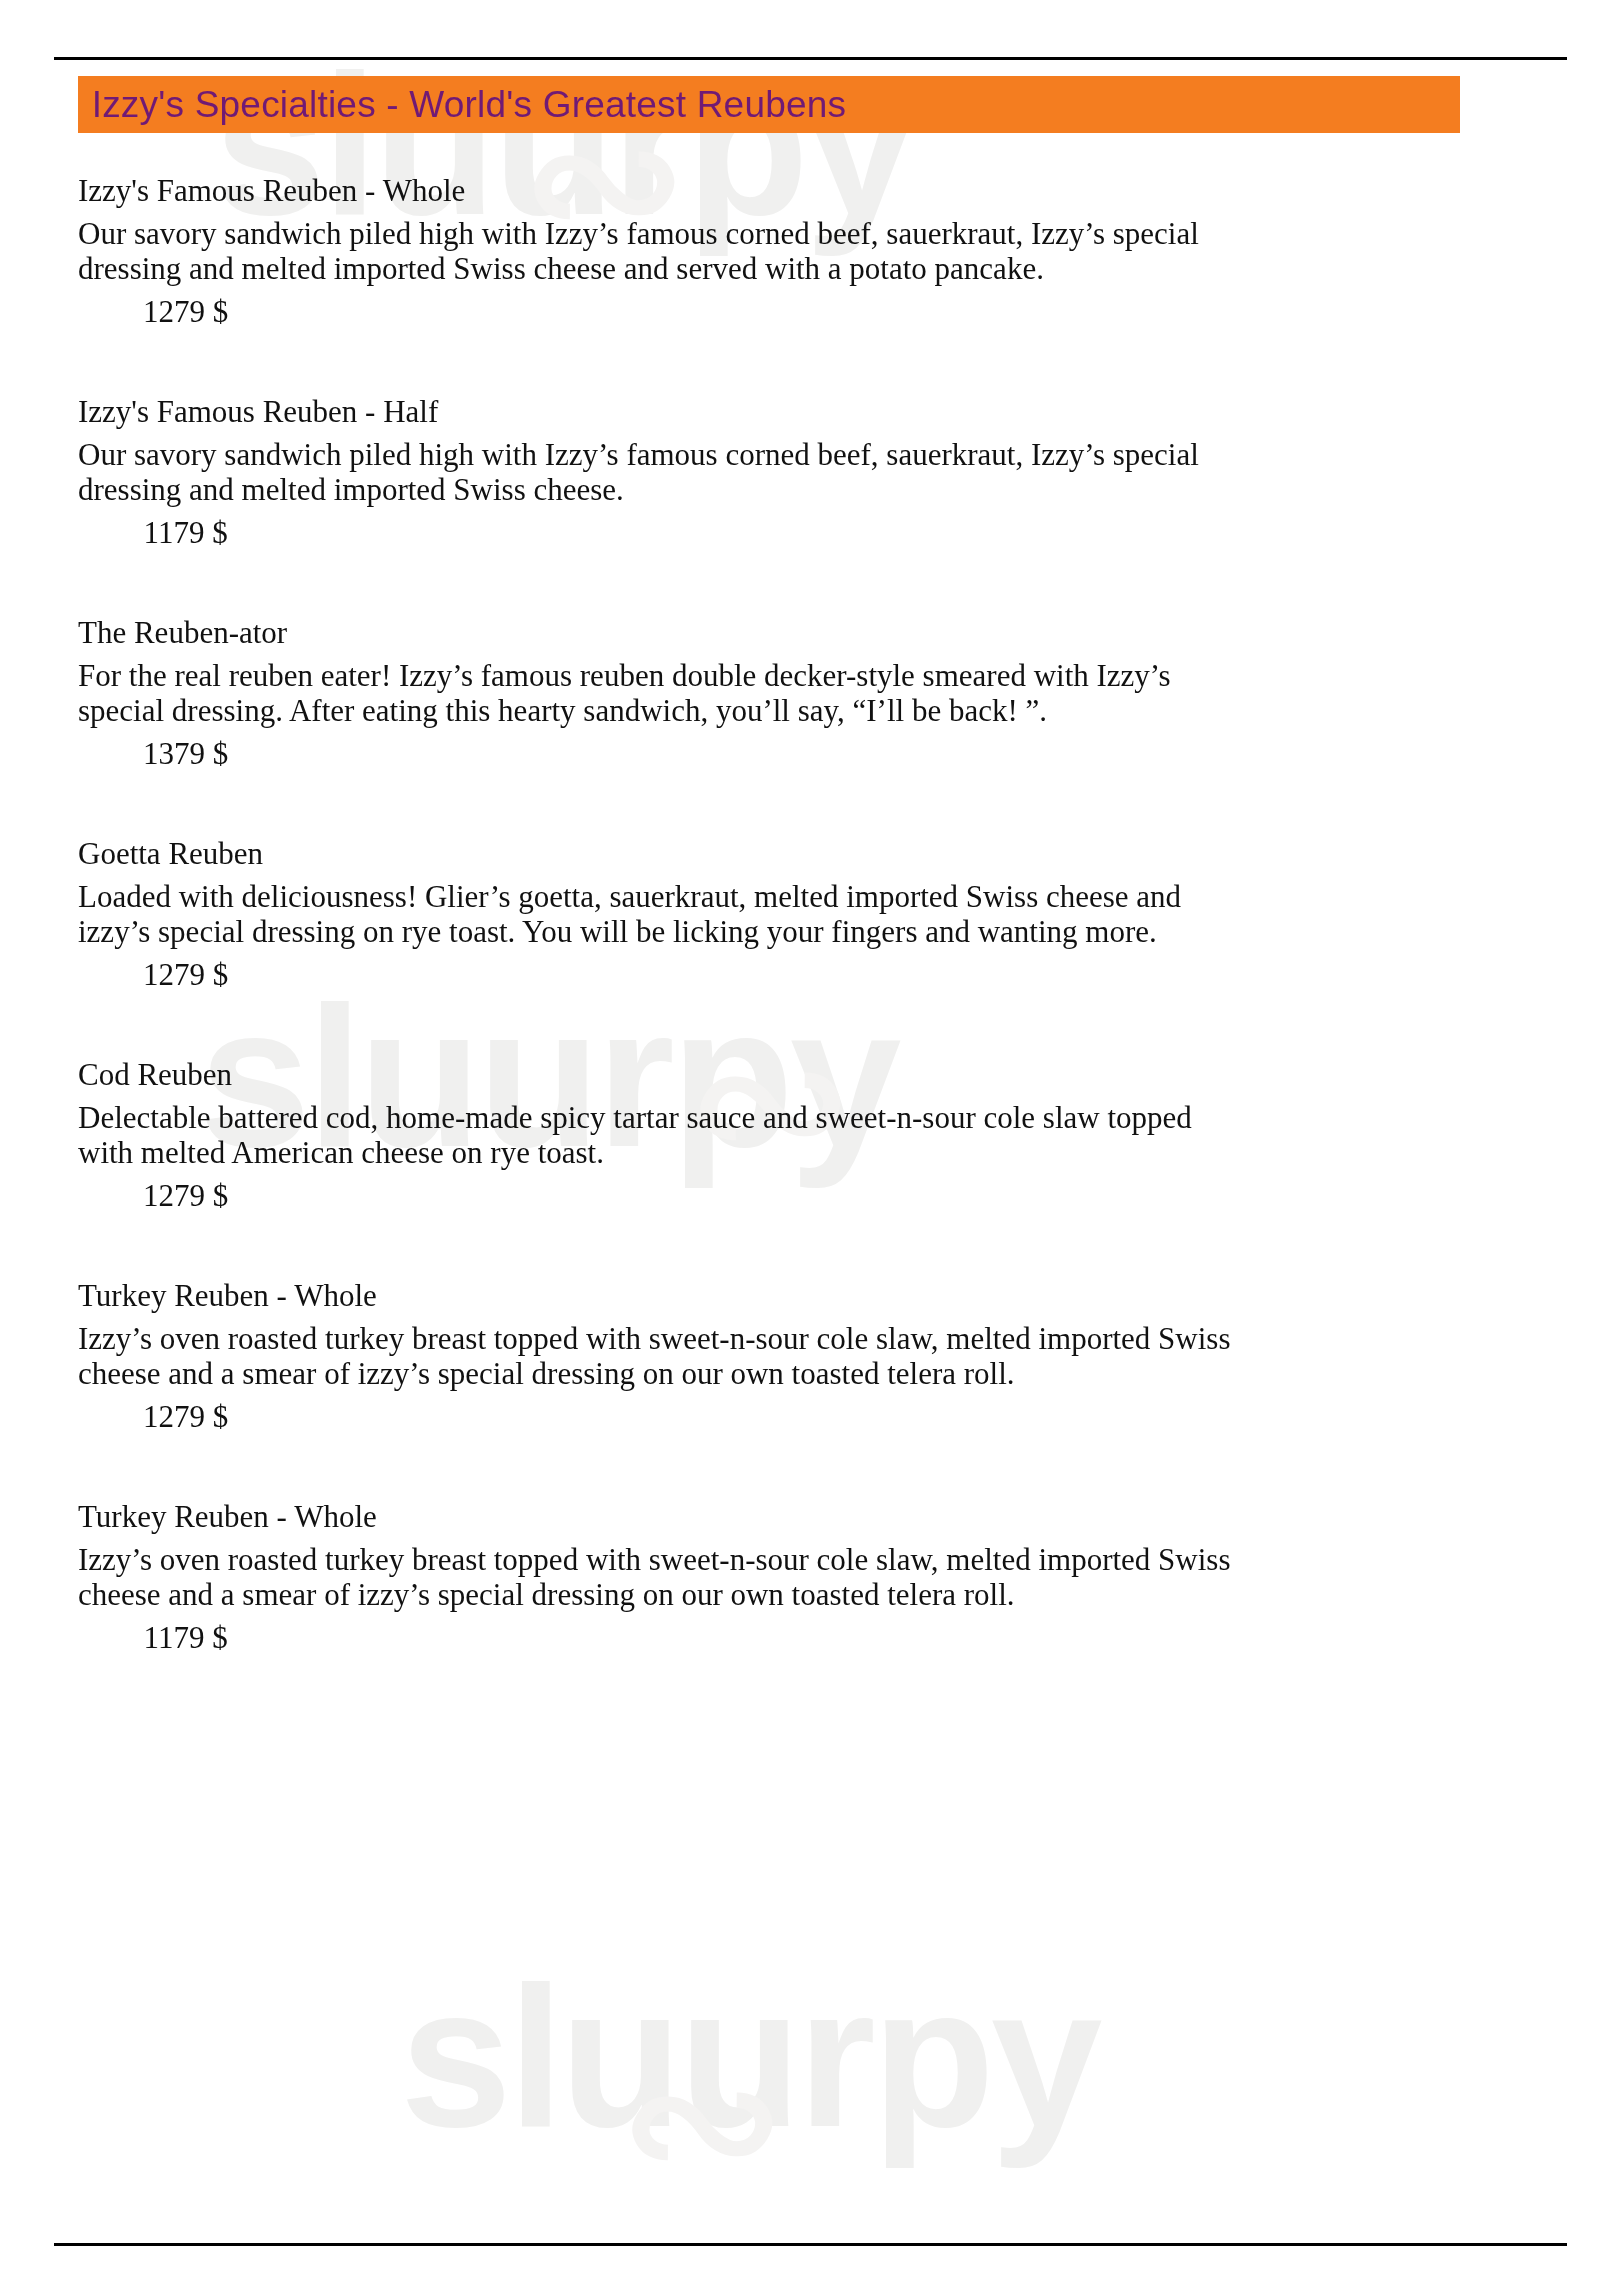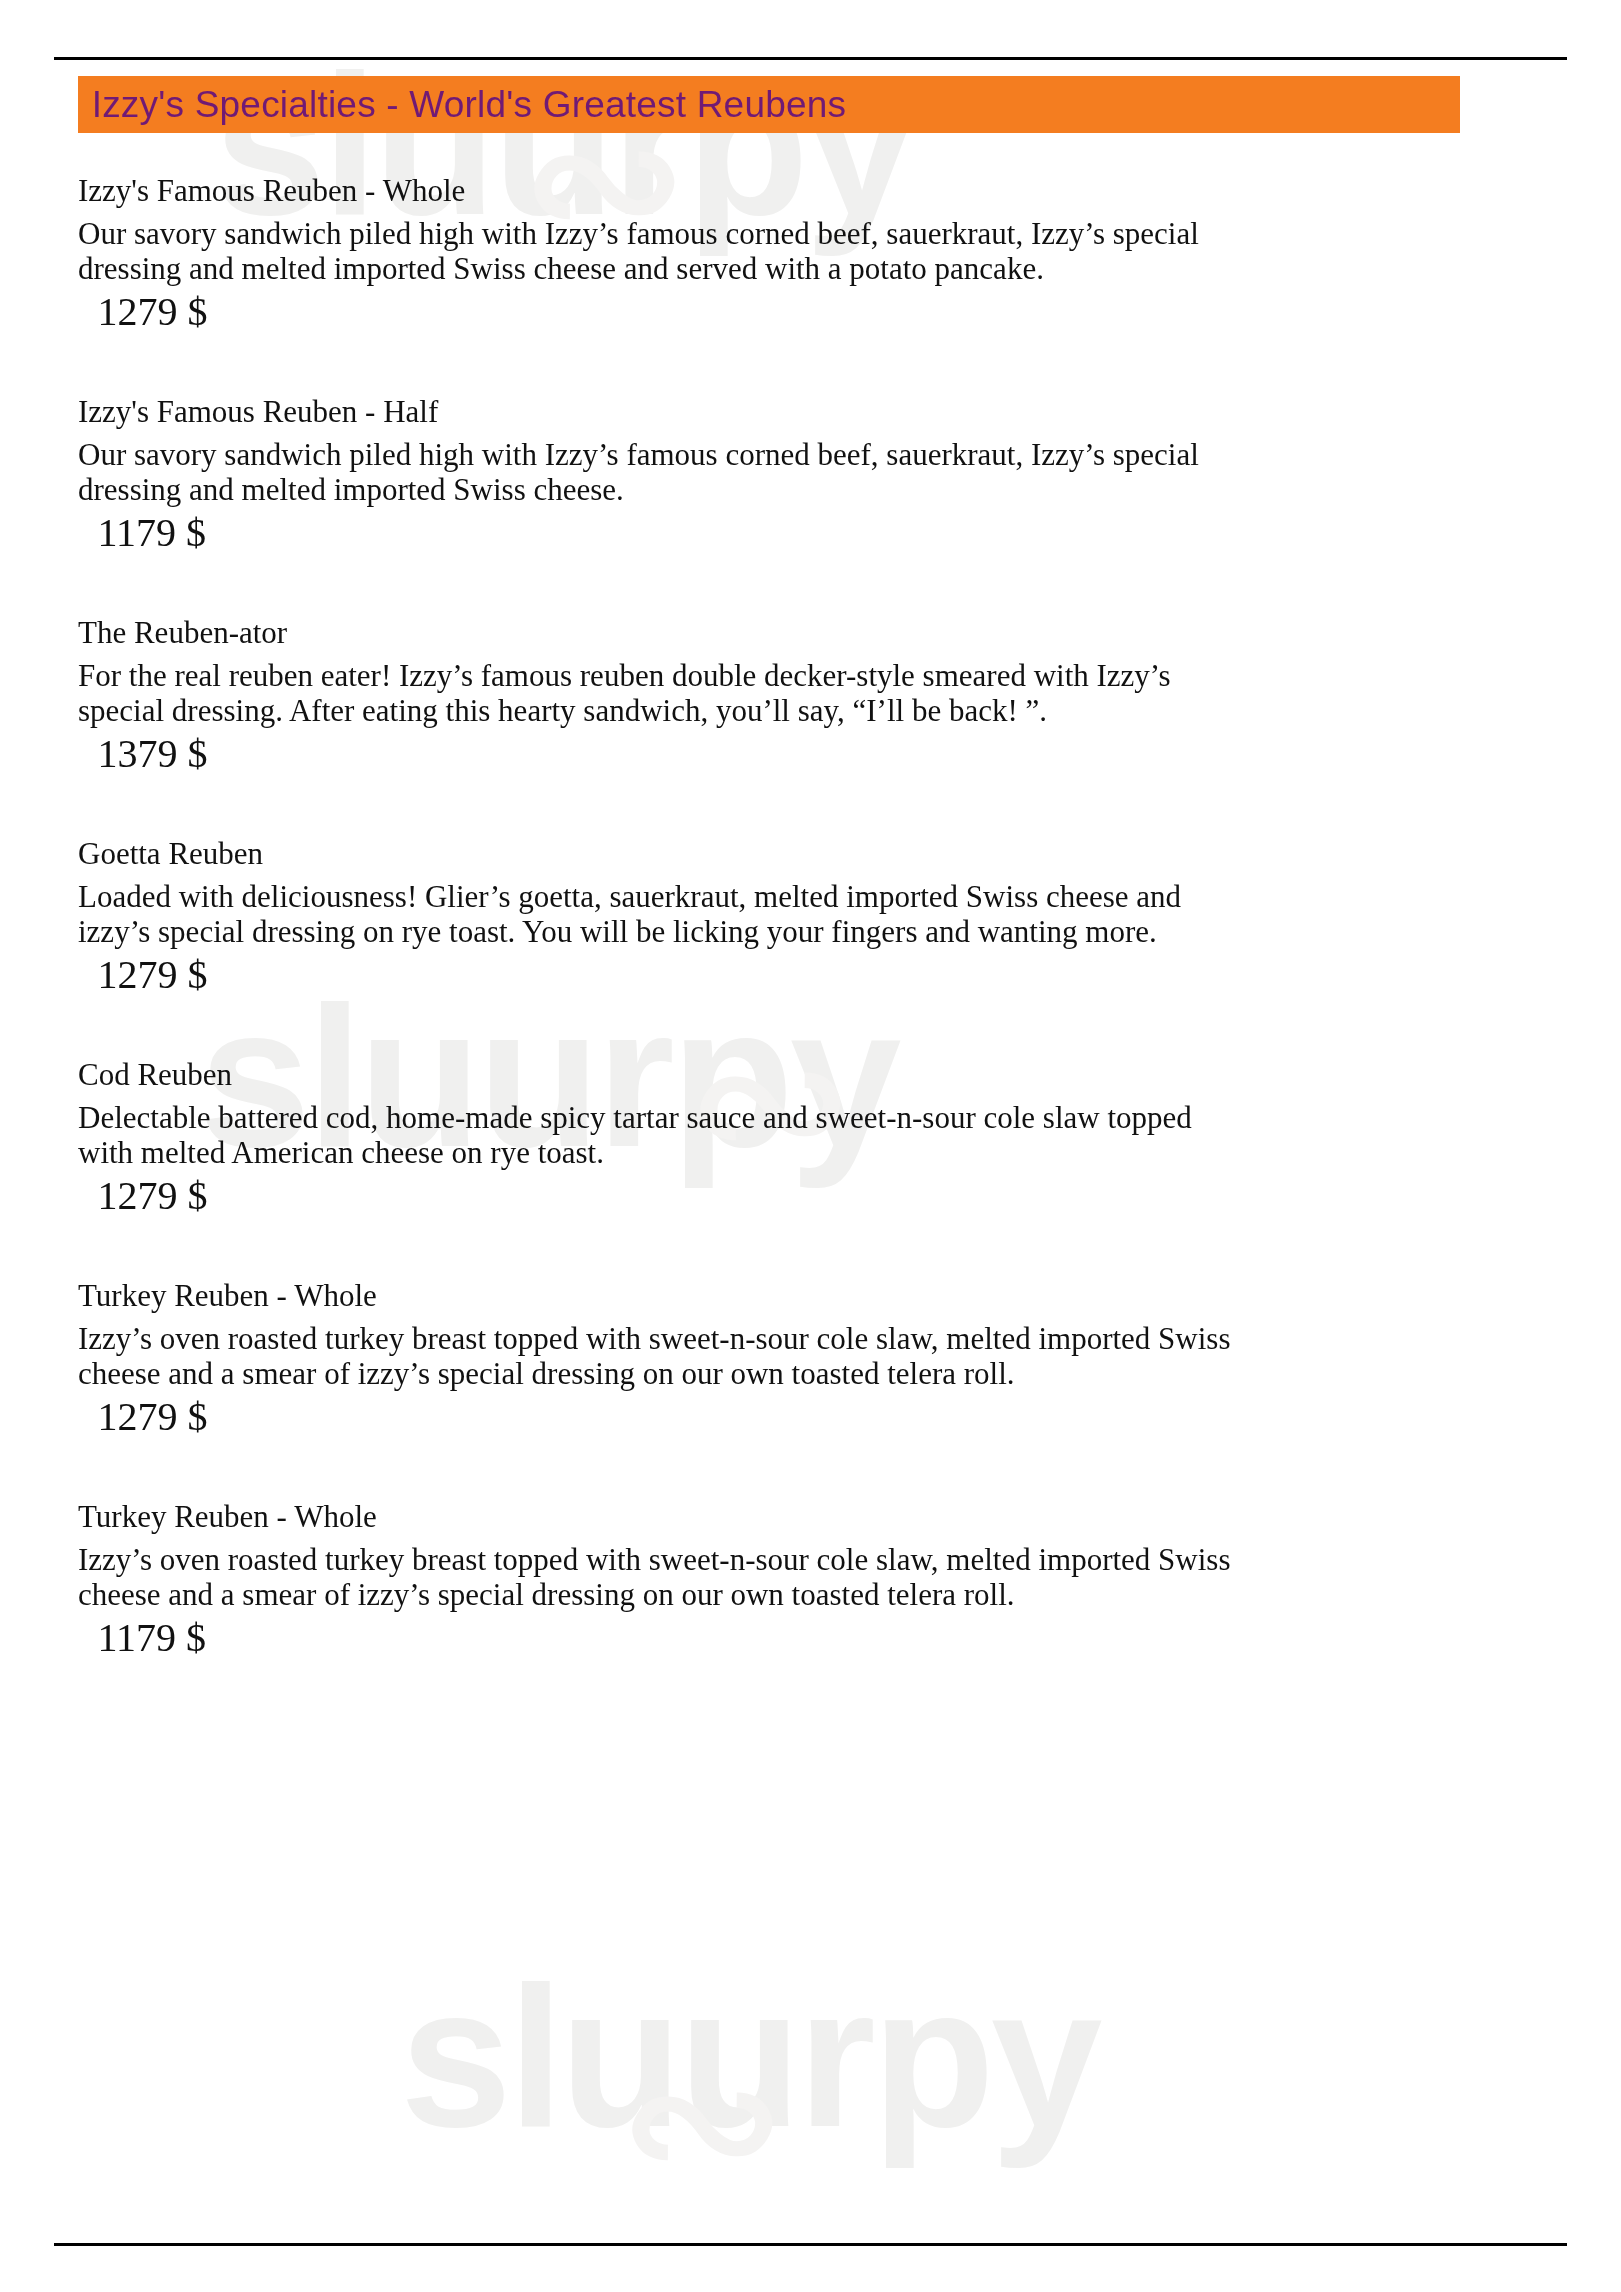--- a/index.html
+++ b/index.html
@@ -131,25 +131,25 @@
     line-height: 51px;
     color: #111111;
   }
   .item-desc {
     font-size: 31px;
     line-height: 35px;
     color: #111111;
     max-width: 1157px;
   }
   .item-price {
-    font-size: 40px;
+    font-size: 31px;
     line-height: 51px;
     color: #111111;
     white-space: nowrap;
-    text-align: left;
+    text-align: center;
     min-width: 176px;
     padding-left: 19.6px;
   }
 </style>
 </head>
 <body>
 
 <div class="page">
 
   <div class="watermark">

